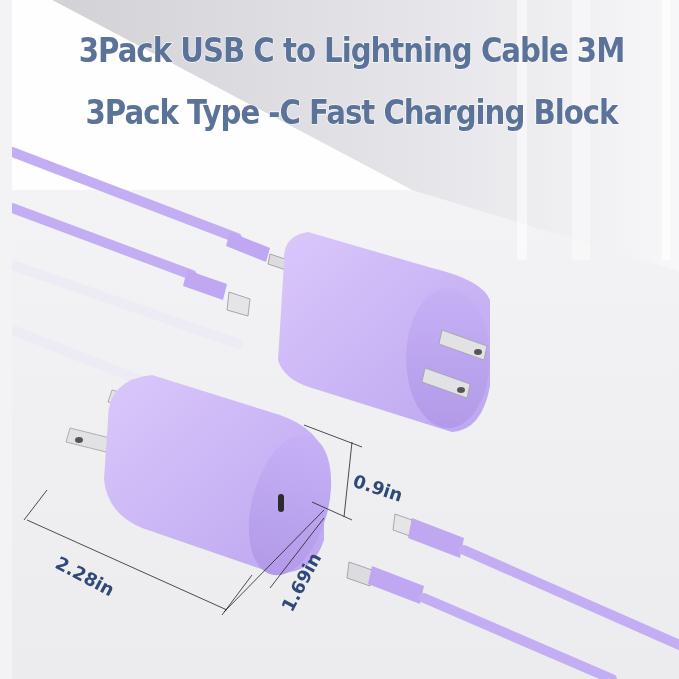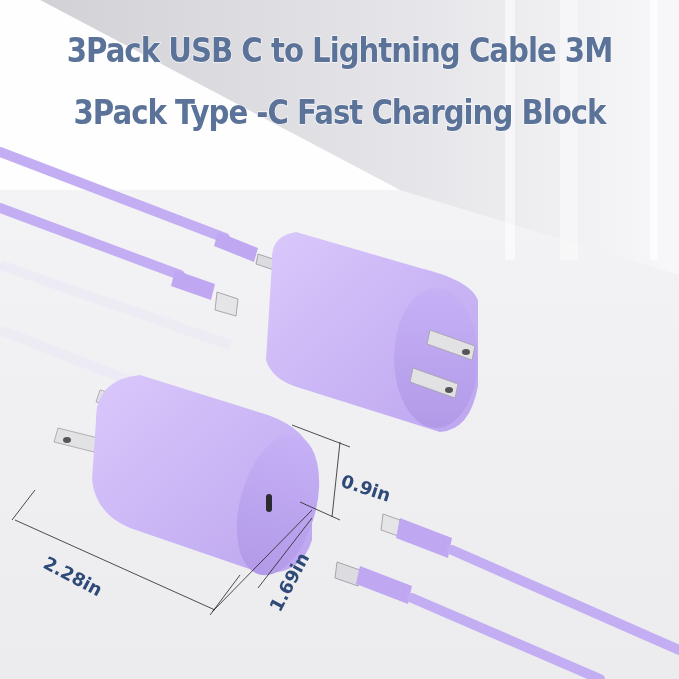--- a/index.html
+++ b/index.html
@@ -1,17 +1,17 @@
 <!DOCTYPE html>
 <html><head>
   <meta charset="utf-8">
   <style>
     html, body { margin: 0; padding: 0; }
     body { width: 679px; height: 679px; overflow: hidden; position: relative; background: #f3f3f5; font-family: "DejaVu Sans", sans-serif; }
-    .stage { position: absolute; inset: 0; overflow: hidden; }
+    .stage { position: absolute; inset: 0; overflow: hidden; margin-left: 12px; }
     .bg-svg { position: absolute; left: 0; top: 0; }
     .headline { position: absolute; left: 0; width: 679px; text-align: center; font-family: "DejaVu Sans", sans-serif; font-weight: bold; font-size: 34px; letter-spacing: -1.2px; color: #5c7399; -webkit-text-stroke: 1.2px #ffffff; paint-order: stroke fill; transform: scaleX(0.86); transform-origin: center; white-space: nowrap; }
     .headline.l1 { top: 30px; }
     .headline.l2 { top: 92px; }
     .dim { position: absolute; font-family: "DejaVu Sans", sans-serif; font-weight: bold; font-size: 18px; color: #2f4a78; white-space: nowrap; }
     .dim.w { left: 50px; top: 552px; transform: rotate(28deg); transform-origin: left top; }
     .dim.d { left: 345px; top: 470px; transform: rotate(18deg); transform-origin: left top; }
     .dim.h { left: 265px; top: 605px; transform: rotate(-62deg); transform-origin: left top; }
     .art { position: absolute; left: 0; top: 0; }
   </style>

